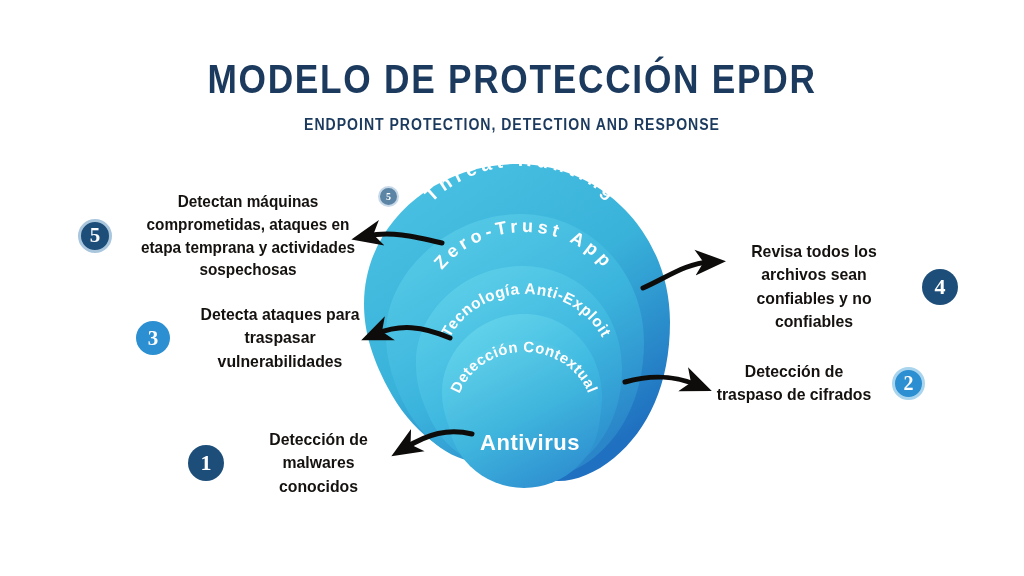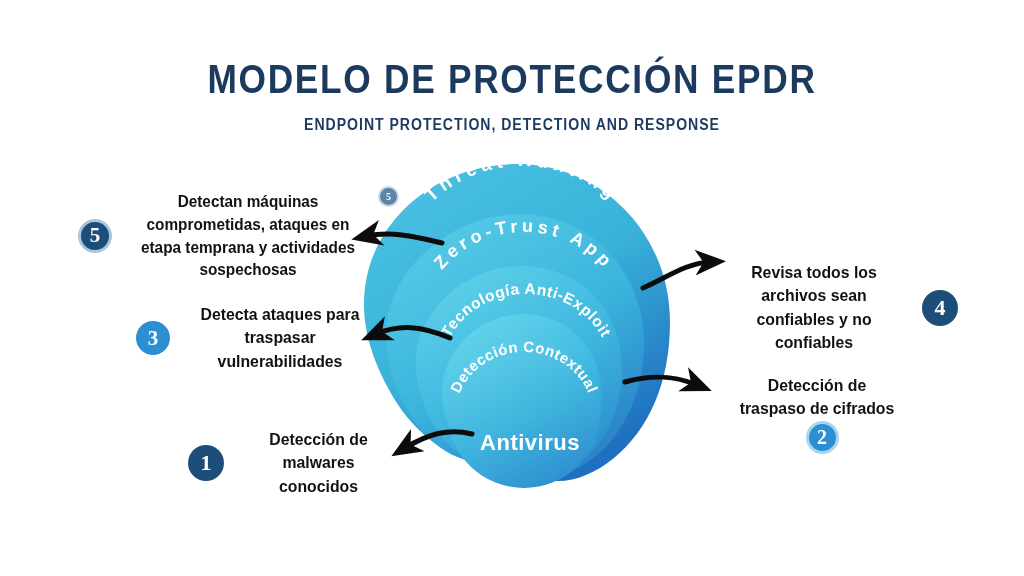--- a/index.html
+++ b/index.html
@@ -76,25 +76,25 @@
   #callout-5 .txt{font-size:16.5px;text-align:center;width:252px;}
 
   #callout-3{left:136px;top:303px;width:250px;}
   #callout-3 .badge{width:34px;height:34px;font-size:21px;margin-right:10px;}
   #callout-3 .txt{font-size:17px;text-align:center;width:200px;}
 
   #callout-1{left:188px;top:428px;width:215px;}
   #callout-1 .badge{width:36px;height:36px;font-size:22px;margin-right:12px;}
   #callout-1 .txt{font-size:17px;text-align:center;width:165px;}
 
-  #callout-4{left:718px;top:240px;width:250px;margin-top:21px;}
+  #callout-4{left:718px;top:240px;width:250px;}
   #callout-4 .badge{width:36px;height:36px;font-size:22px;margin-left:12px;}
   #callout-4 .txt{font-size:17px;text-align:center;width:192px;}
 
-  #callout-2{left:706px;top:374px;width:222px;flex-direction:column;}
+  #callout-2{left:706px;top:360px;width:222px;}
   #callout-2 .badge{width:33px;height:33px;font-size:20px;margin-left:10px;}
   #callout-2 .txt{font-size:17px;text-align:center;width:176px;}
 
   
   #mini-five{
     position:absolute;left:378px;top:186px;
     width:17px;height:17px;border-radius:50%;
     background:#3f6f96;border:2px solid #bed3e4;
     color:#fff;font-size:10px;font-weight:bold;
     display:flex;align-items:center;justify-content:center;

